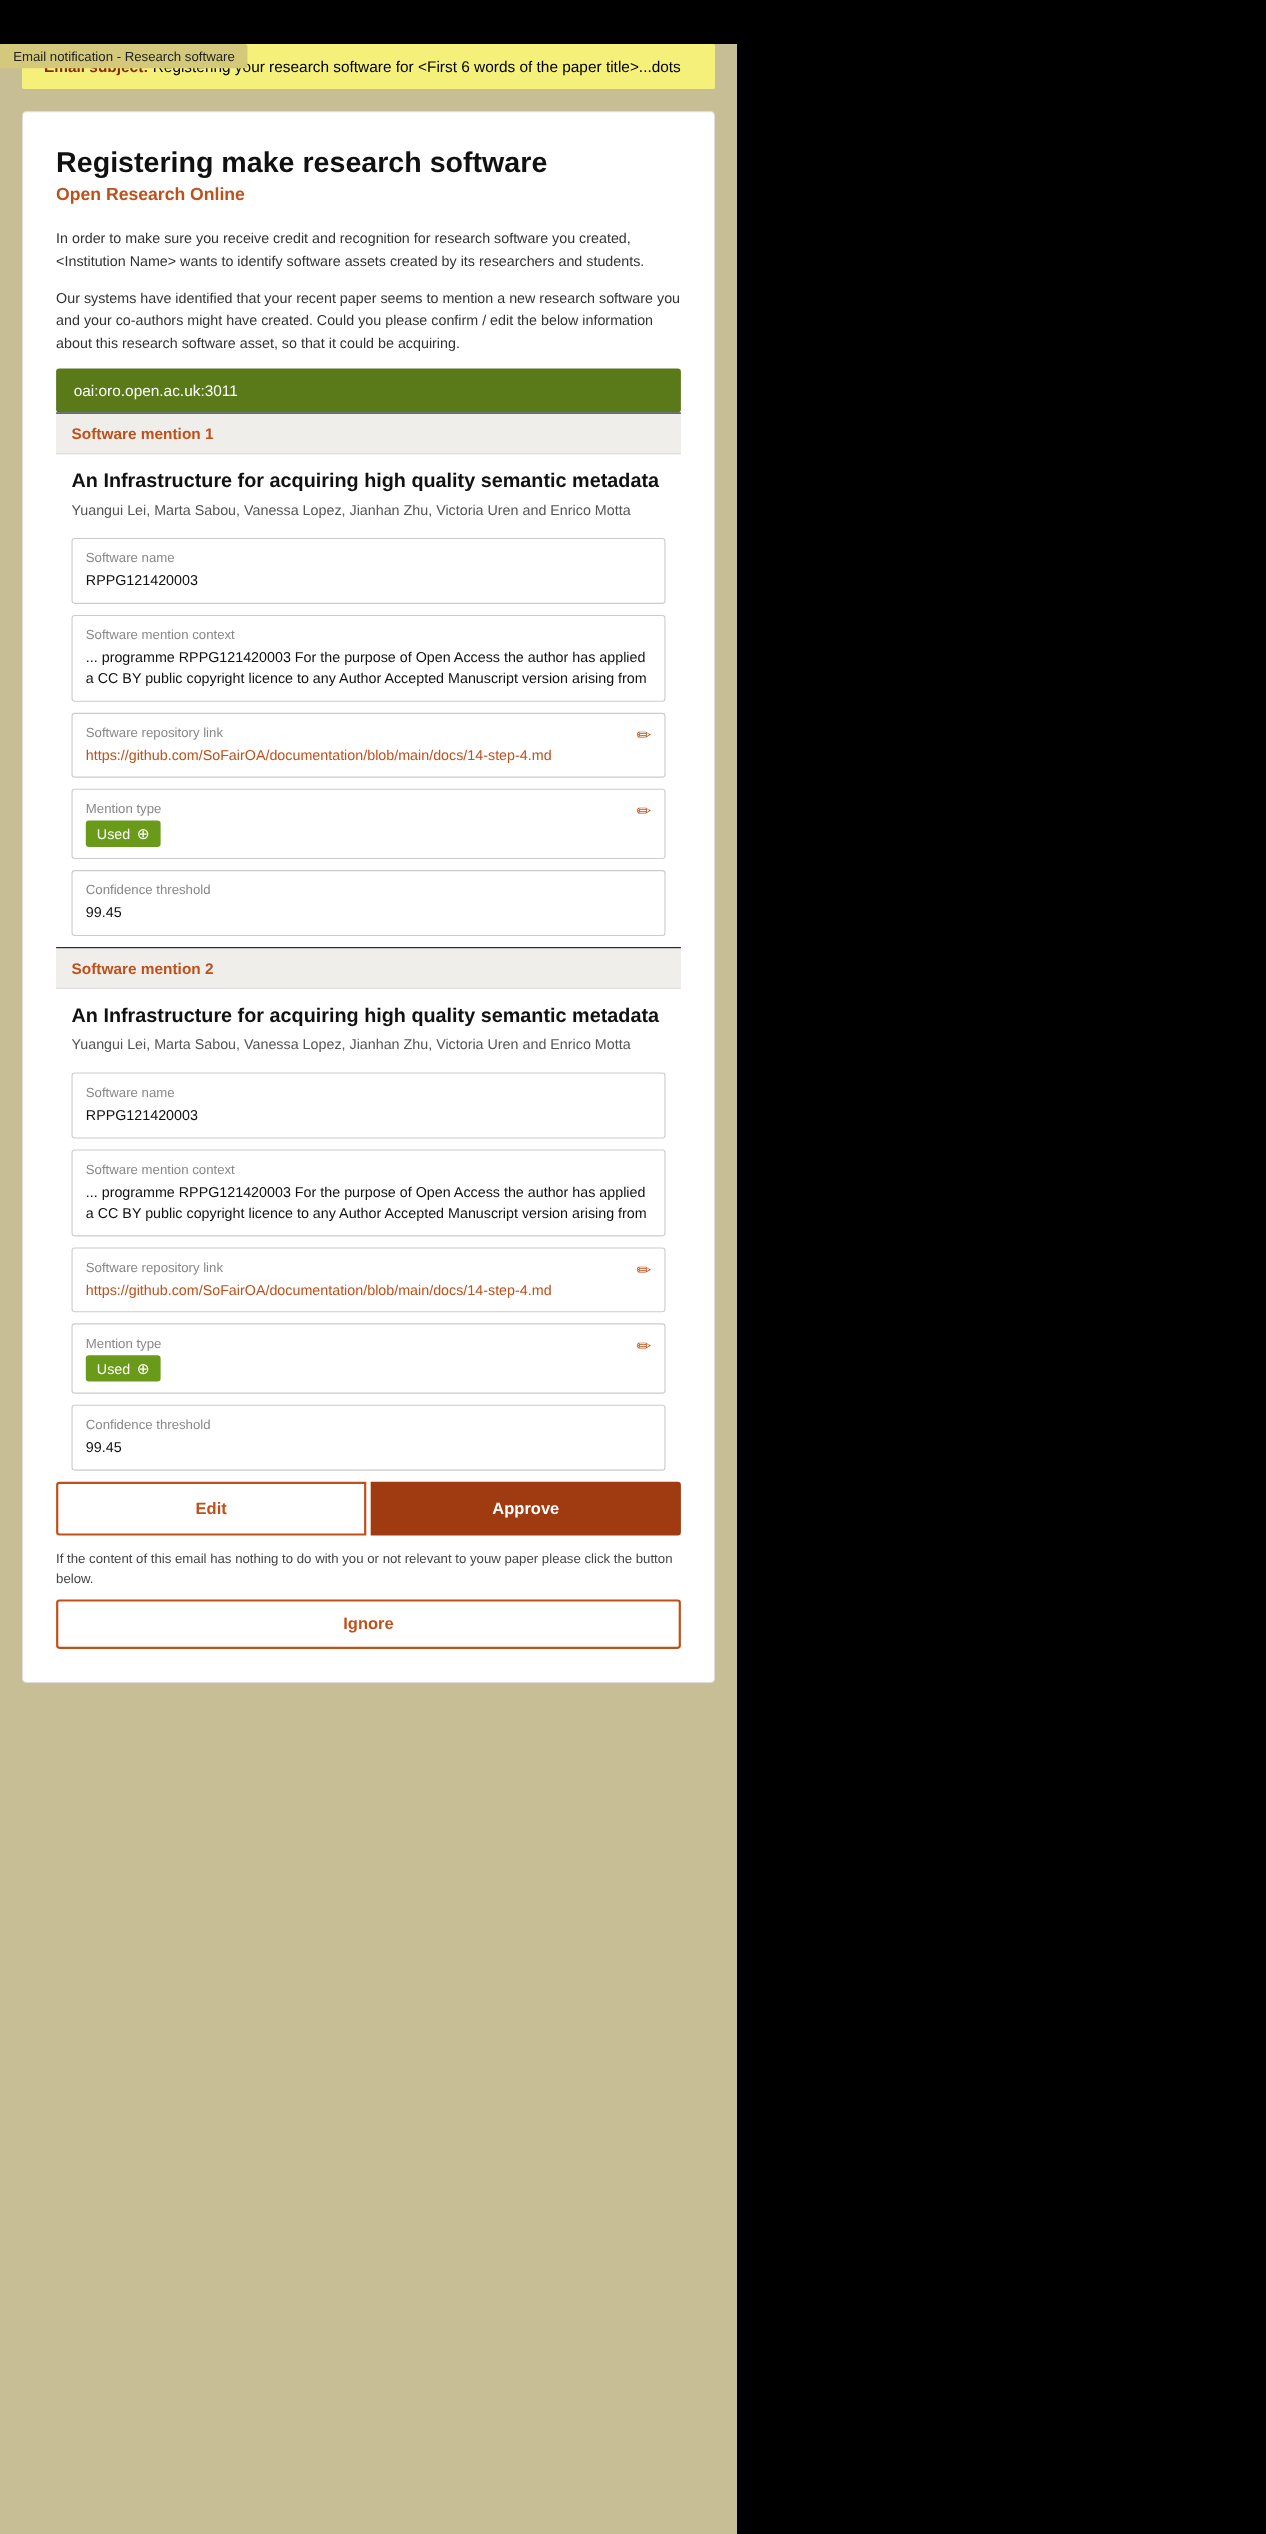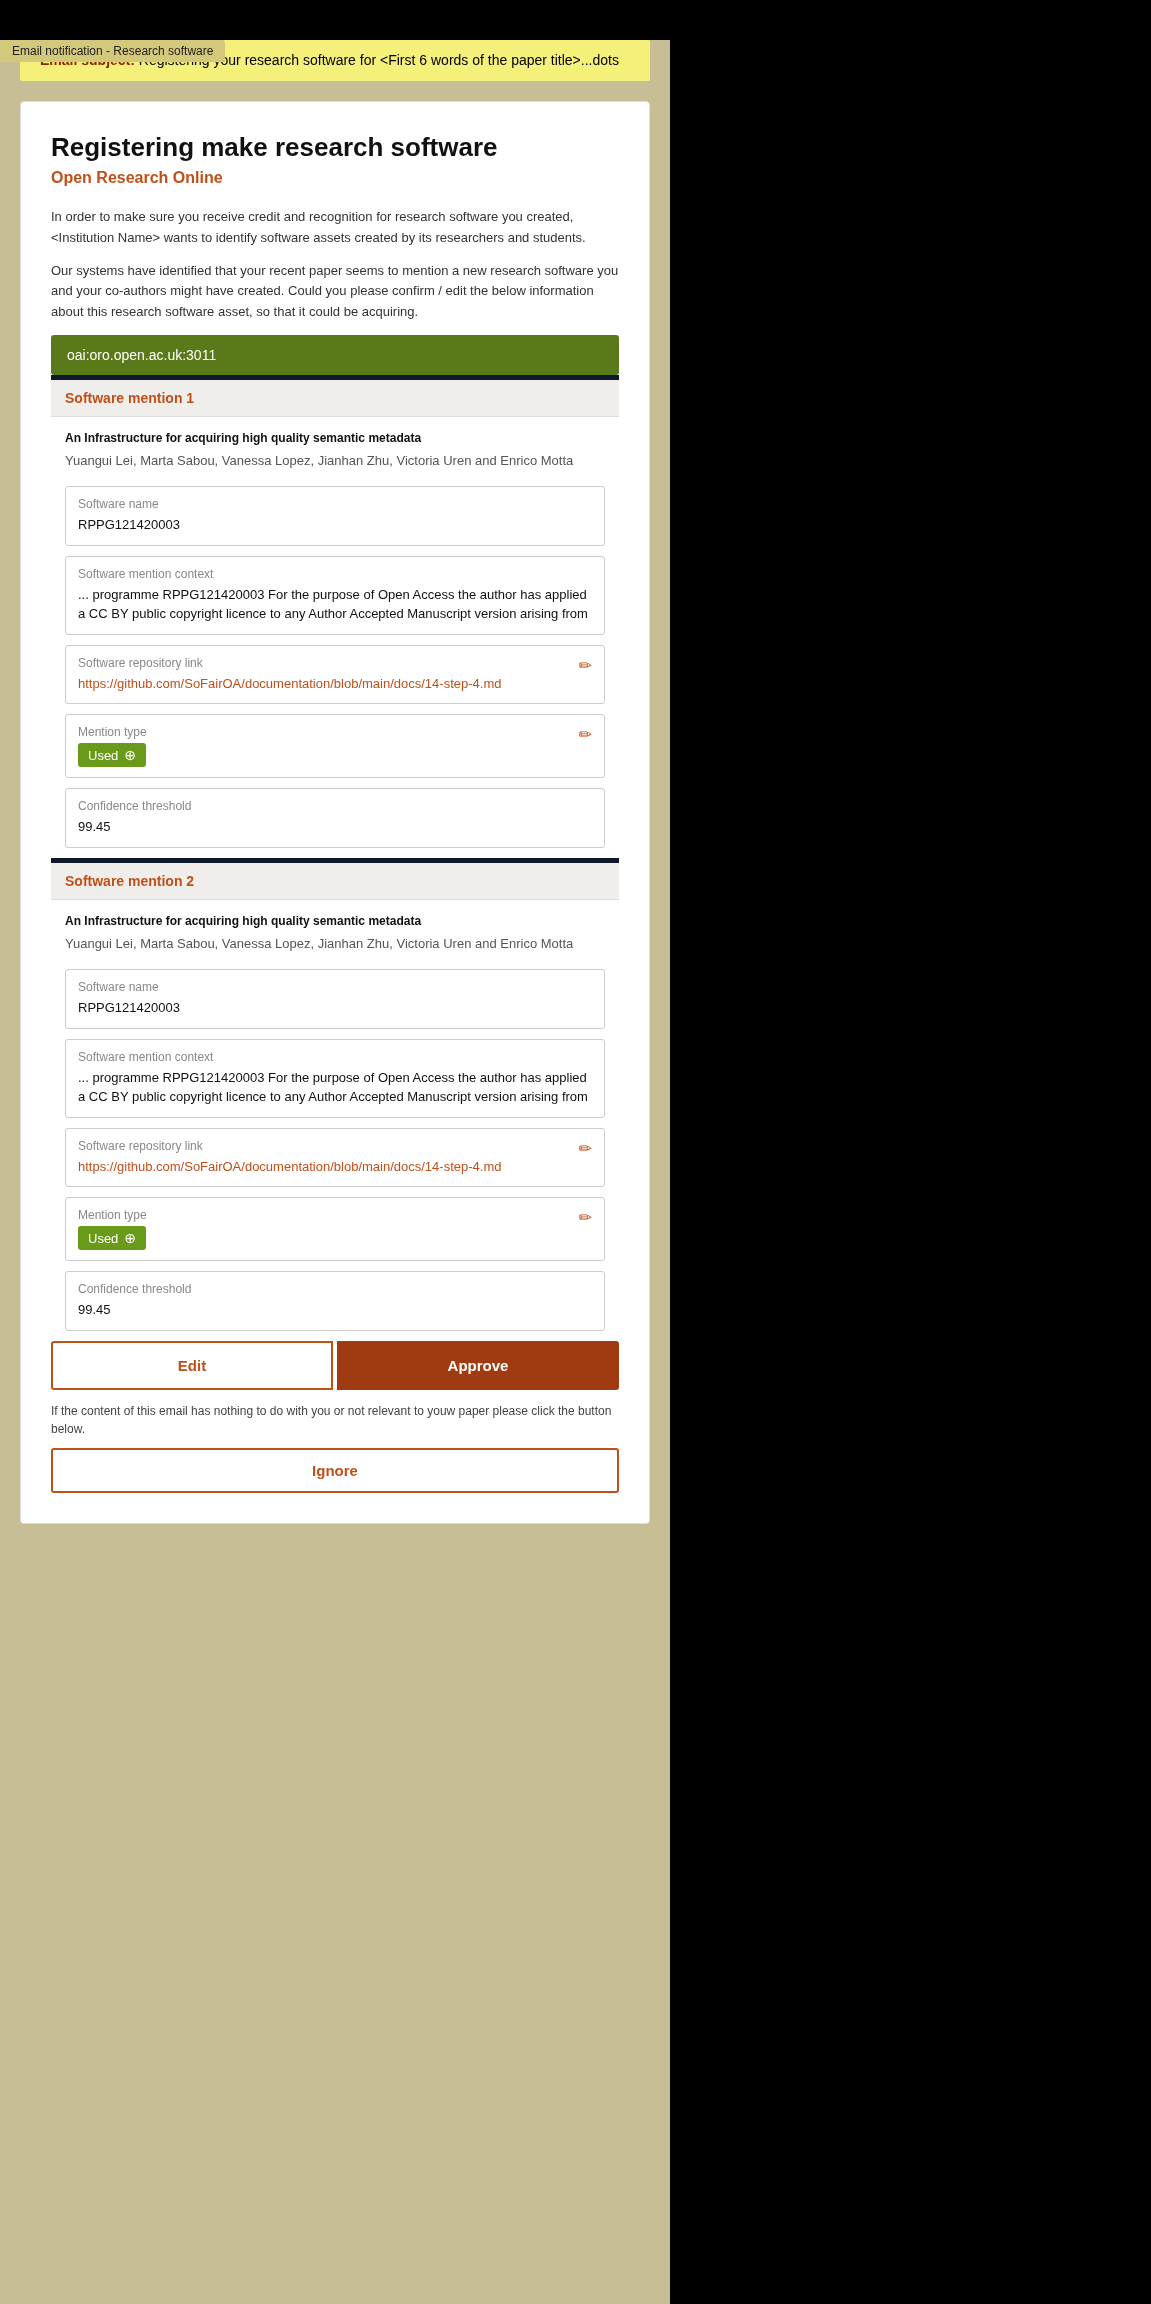--- a/index.html
+++ b/index.html
@@ -77,28 +77,28 @@
     }
     .mention-section {
       margin-top: 0;
     }
     .mention-header {
       background: #f0eeea;
       padding: 10px 14px;
       color: #c0501a;
       font-size: 14px;
       font-weight: bold;
-      border-top: 5px solid #0f172a;
+      border-top: 1px solid #0f172a;
       border-bottom: 1px solid #ddd;
     }
     .mention-body {
       padding: 14px 14px 0 14px;
     }
     .paper-title {
-      font-size: 12px;
+      font-size: 18px;
       font-weight: bold;
       color: #111;
       margin-bottom: 6px;
     }
     .paper-authors {
       font-size: 13px;
       color: #555;
       margin-bottom: 16px;
       line-height: 1.5;
     }

